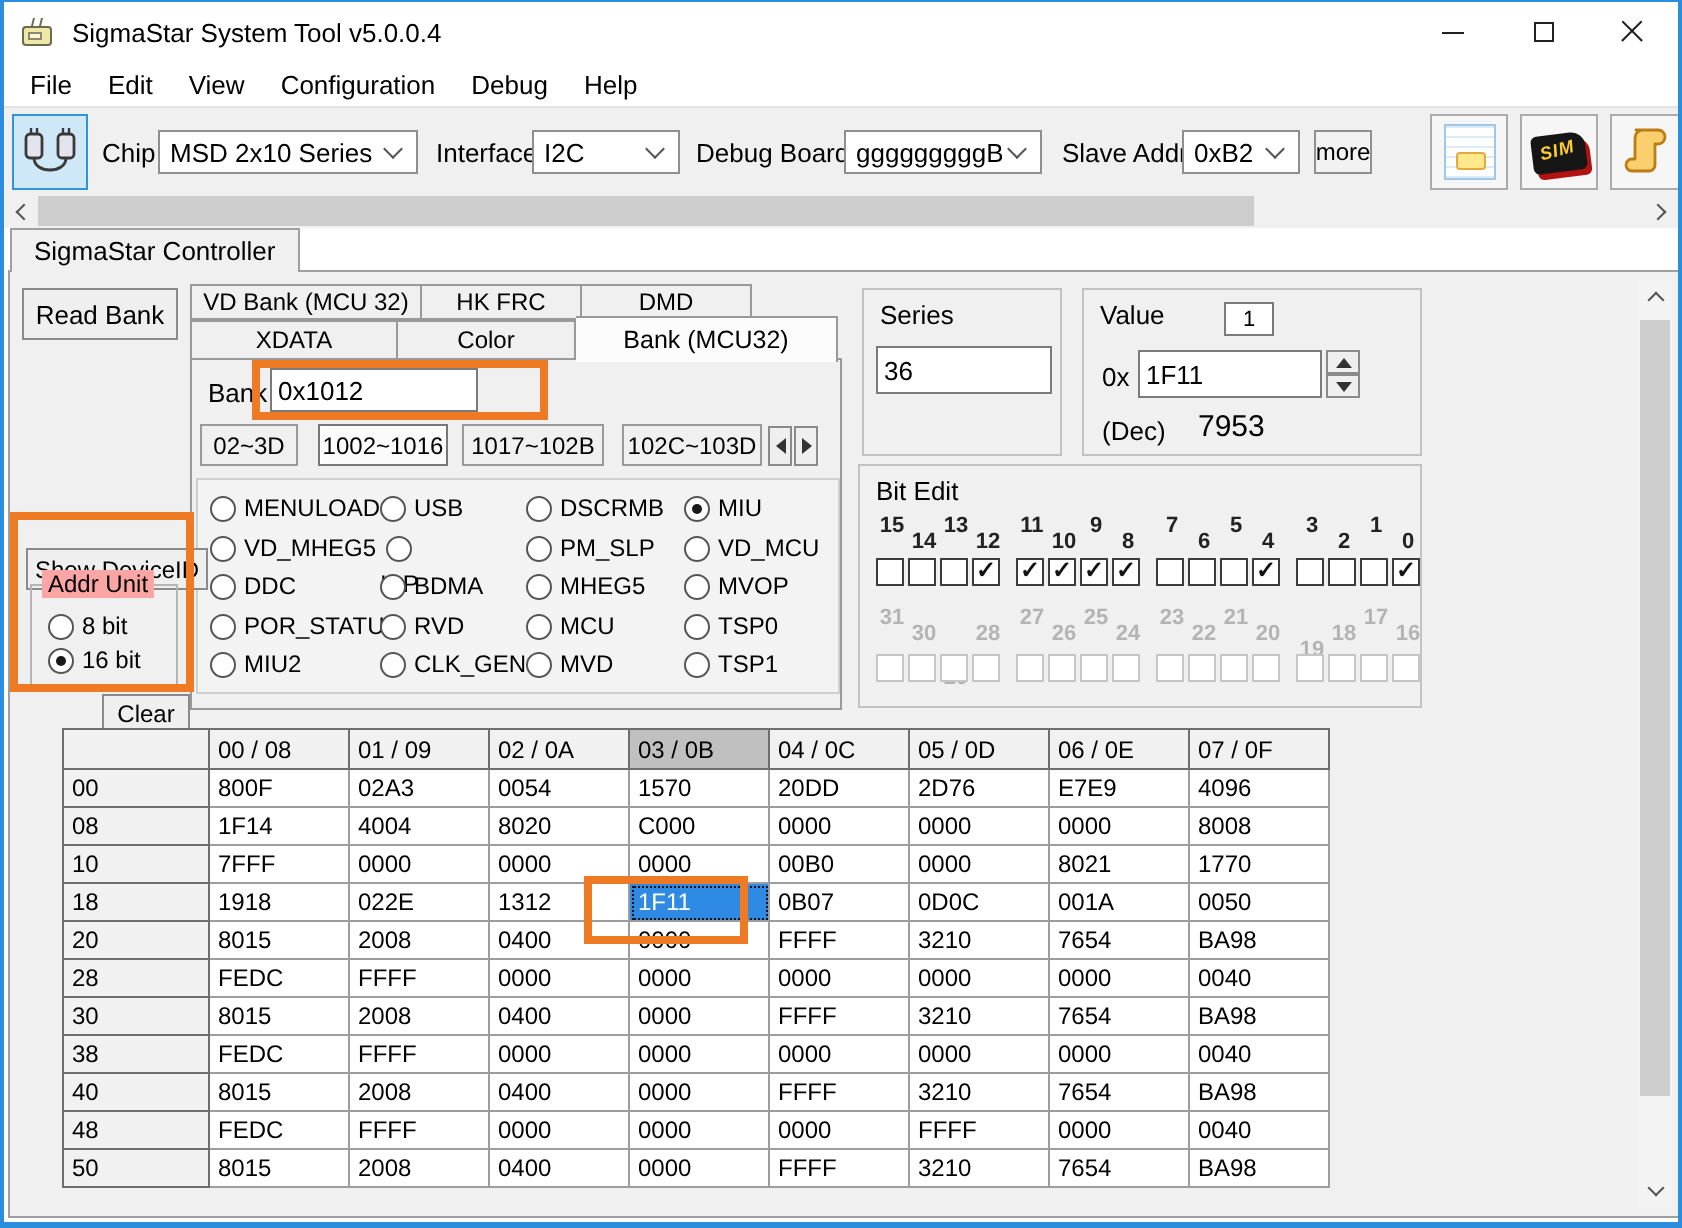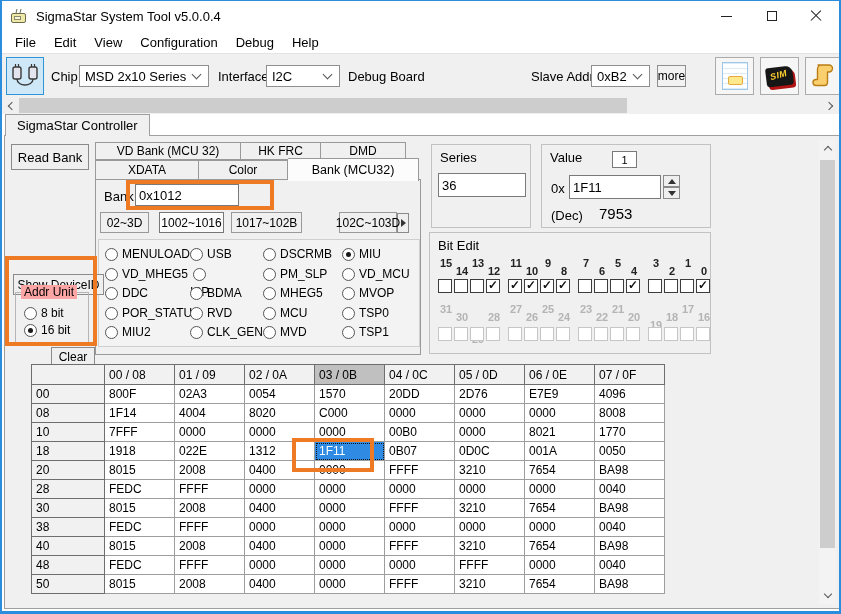--- a/index.html
+++ b/index.html
@@ -162,20 +162,24 @@
     <div class="combo" style="left:77px;width:130px">
       <span class="val">MSD 2x10 Series</span>
       <span class="chev"></span>
     </div>
     <span class="tlabel" style="left:216px">Interface</span>
     <div class="combo" style="left:264px;width:74px">
       <span class="val">I2C</span>
       <span class="chev"></span>
     </div>
     <span class="tlabel" style="left:346px">Debug Board</span>
+    <div class="combo" style="left:420px;width:99px">
+      <span class="val">gggggggggB</span>
+      <span class="chev"></span>
+    </div>
     <span class="tlabel" style="left:529px">Slave Addr.</span>
     <div class="combo" style="left:589px;width:59px">
       <span class="val">0xB2</span>
       <span class="chev"></span>
     </div>
     <div class="more-btn">more</div>
     <div class="tool-icon" style="left:713px">
       <span class="formic"></span>
     </div>
     <div class="tool-icon" style="left:758px">
@@ -200,21 +204,21 @@
       </span>
   </div>
 
   <div class="main-tab">SigmaStar Controller</div>
 
   <div class="content">
 
     <div class="btn" style="left:6px;top:8px;width:78px;height:26px">Read Bank</div>
 
     <div class="btrow" id="btr1">
-        <div class="banktab" style="width: 146px;">VD Bank (MCU 32)</div>
+        <div class="banktab" style="width: 116px;">VD Bank (MCU 32)</div>
         <div class="banktab" style="width: 80px;">HK FRC</div>
         <div class="banktab" style="width: 85px;">DMD</div>
       </div>
     <div class="btrow" id="btr2">
         <div class="banktab" style="width: 104px;">XDATA</div>
         <div class="banktab" style="width: 89px;">Color</div>
         <div class="banktab sel" style="width: 131px;">Bank (MCU32)</div>
       </div>
 
     <div class="tabpage">
@@ -308,21 +312,21 @@
             <span>MVD</span>
           </div>
           <div class="mod-item" style="left: 243px; top: 85px;">
             <span class="rb"></span>
             <span>TSP1</span>
           </div>
         </div>
     <div class="rangetab" style="left: 4px; width: 49px; position: absolute;">02~3D</div>
         <div class="rangetab sel" style="left: 63px; width: 65px; position: absolute;">1002~1016</div>
         <div class="rangetab" style="left: 135px; width: 71px; position: absolute;">1017~102B</div>
-        <div class="rangetab" style="left: 215px; width: 58px; position: absolute; margin-left: 28px;">102C~103D</div>
+        <div class="rangetab" style="left: 215px; width: 70px; position: absolute;">102C~103D</div>
       </div>
 
     <div class="btn small" style="left:8px;top:138px;width:91px;height:21px">Show DeviceID</div>
     <div class="gbox" style="left:10px;top:156px;width:74px;height:52px">
       <span class="legend">Addr Unit</span>
       <div id="aubox">
           <div class="au-row" style="top: 13px;">
             <span class="rb"></span>
             <span>8 bit</span>
           </div>

